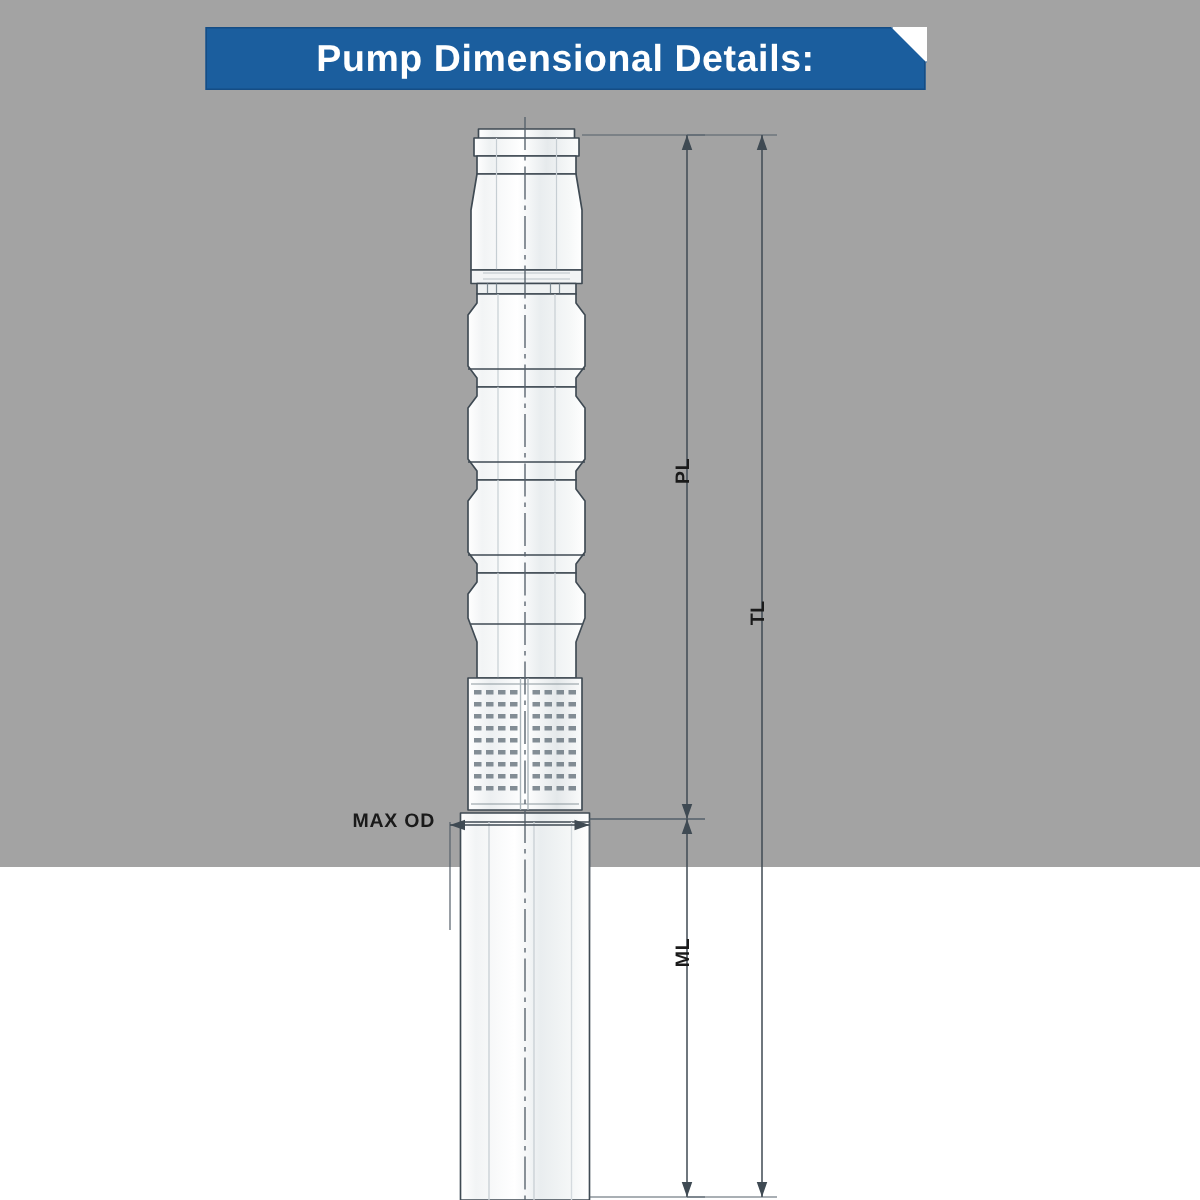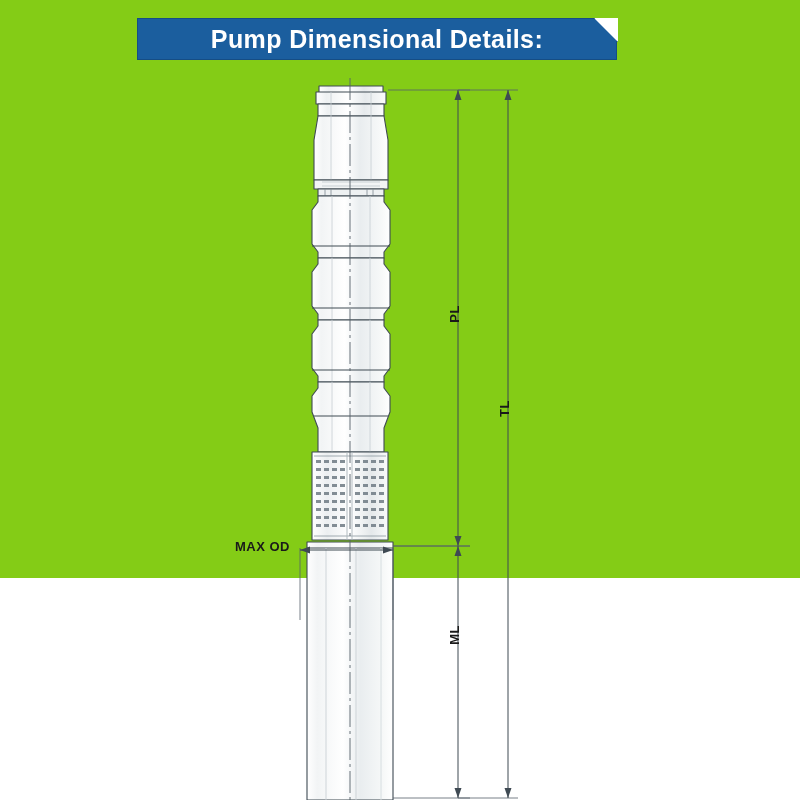--- a/index.html
+++ b/index.html
@@ -12,21 +12,21 @@
     height: 800px;
     font-family: "Liberation Sans", sans-serif;
     position: relative;
     overflow: hidden;
   }
   #page {
     position: absolute;
     left: 0; top: 0;
     width: 800px;
     height: 578px;
-    background: #84cc16;
+    background: #a3a3a3;
   }
 
   
   .title-banner {
     position: absolute;
     left: 137px;
     top: 18px;
     width: 480px;
     height: 42px;
     background: #1b5e9e;

